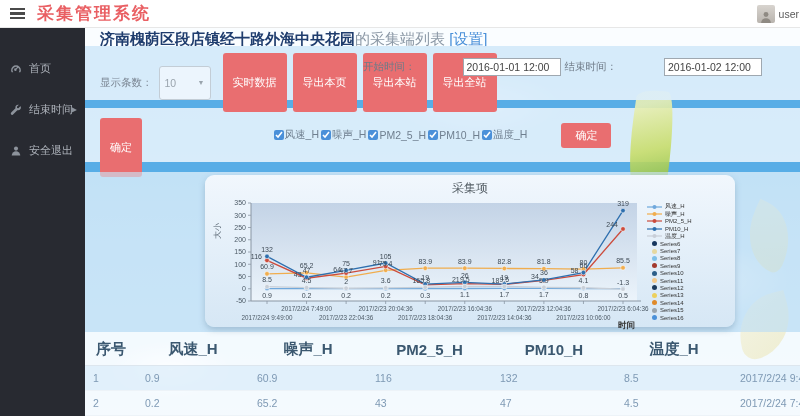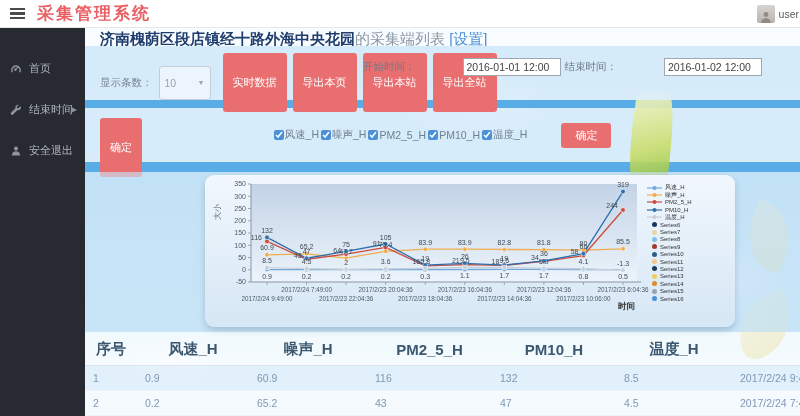--- a/index.html
+++ b/index.html
@@ -188,20 +188,21 @@
           <input type="checkbox" checked="" style="">
           <span>温度_H</span>
         </label>
         <button class="btn">确定</button>
       </div>
 
     <div class="gap gap2"></div>
 
     <div class="chart-section">
       <div class="chart-card">
+        <div class="chart-title">采集项</div>
         <div class="chart-body">
           <svg class="chart-svg" viewBox="0 0 438 132">
             <defs>
               <linearGradient id="plotgrad" x1="0" y1="0" x2="0" y2="1">
                 <stop offset="0" stop-color="#c3d3e6"></stop>
                 <stop offset="1" stop-color="#ecf4fb"></stop>
               </linearGradient>
             </defs>
           <rect x="42" y="6" width="386" height="98" fill="url(#plotgrad)"></rect>
               <line x1="42" y1="6" x2="42" y2="104" stroke="#8a96a3" stroke-width="1"></line>

